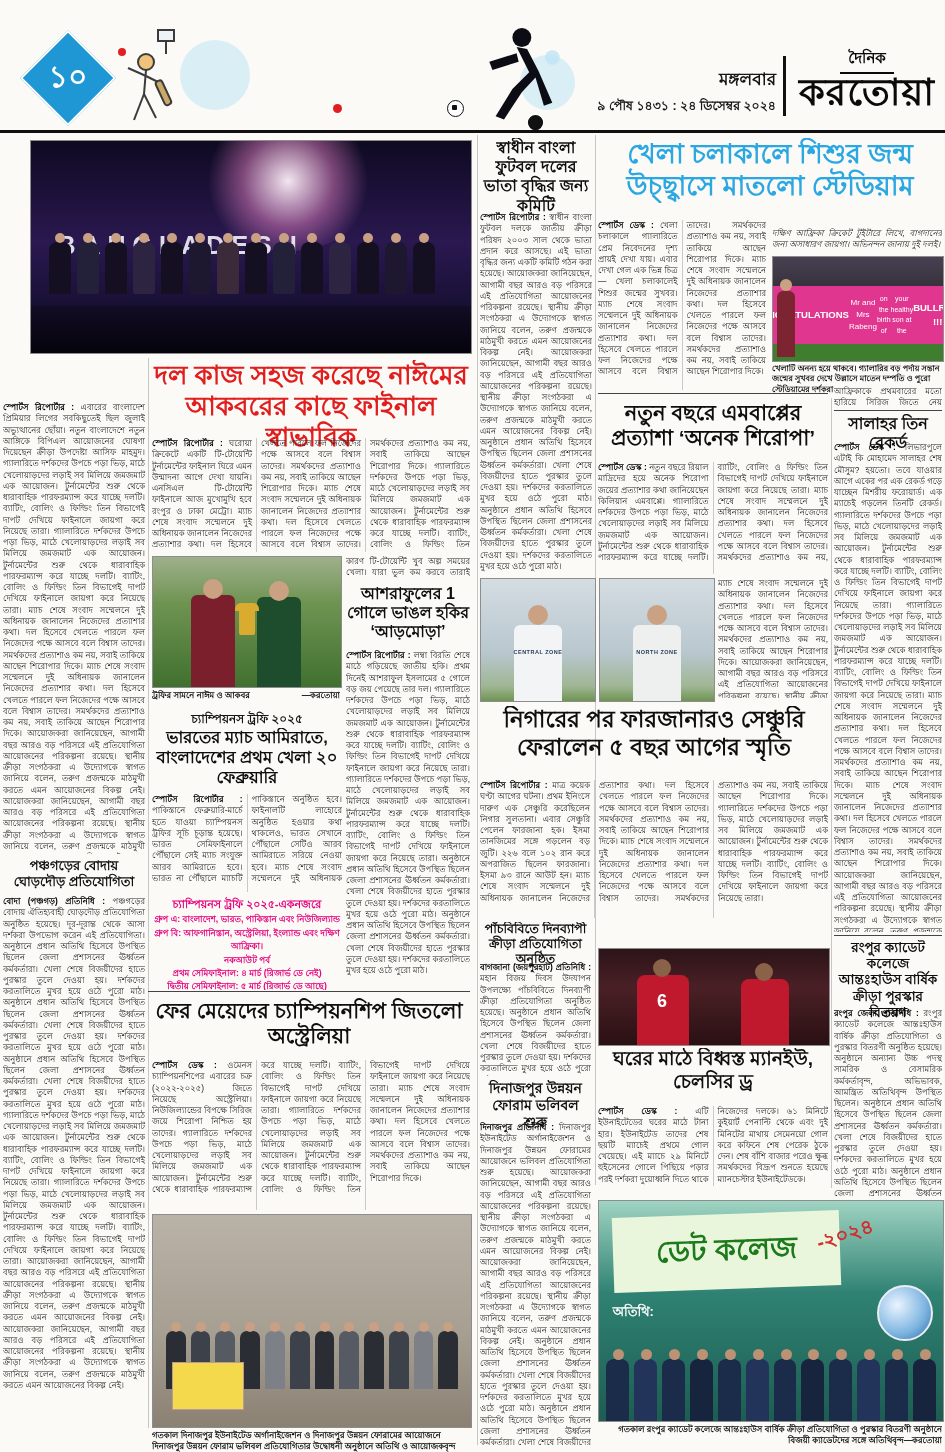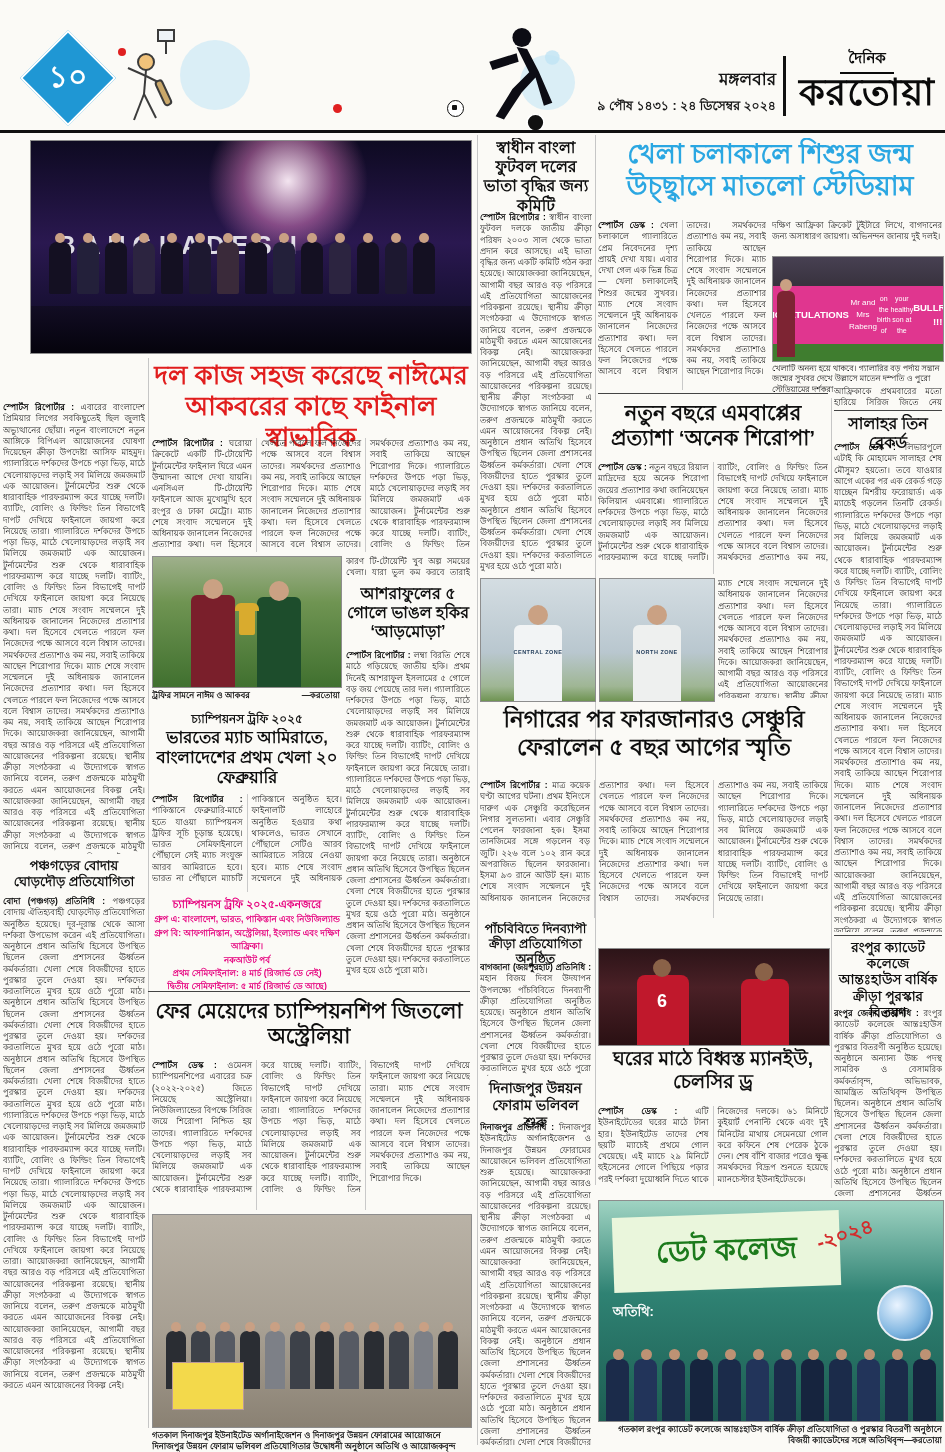--- a/index.html
+++ b/index.html
@@ -196,21 +196,21 @@
     <div class="head" style="left:116px;top:24px;width:20px;height:20px;"></div>
     <div class="cup" style="left:86px;top:52px;width:16px;height:26px;"></div>
     <div class="cup" style="left:82px;top:46px;width:24px;height:8px;border-radius:6px 6px 0 0;"></div>
   </div>
   <div class="abs cap" style="left:152px;top:690px;width:188px;">
     <span>ট্রফির সামনে নাঈম ও আকবর</span>
     <span class="credit">—করতোয়া</span>
   </div>
 
   <div class="abs bt" style="left:346px;top:556px;width:124px;height:24px;">কারণ টি-টোয়েন্টি খুব অল্প সময়ের খেলা। যারা ভুল কম করবে তারাই ভালো করবে।</div>
-  <div class="abs hl" style="left:346px;top:584px;width:124px;font-size:16px;">আশরাফুলের ৫ গোলে ভাঙল হকির ‘আড়মোড়া’</div>
+  <div class="abs hl" style="left:346px;top:584px;width:124px;font-size:16px;">আশরাফুলের 1 গোলে ভাঙল হকির ‘আড়মোড়া’</div>
   <div class="abs bt" style="left:346px;top:650px;width:124px;height:338px;">
     <span class="byline">স্পোর্টস রিপোর্টার :</span>
     <span> লম্বা বিরতি শেষে মাঠে গড়িয়েছে জাতীয় হকি। প্রথম দিনেই আশরাফুল ইসলামের ৫ গোলে বড় জয় পেয়েছে তার দল। </span>
     <span>গ্যালারিতে দর্শকদের উপচে পড়া ভিড়, মাঠে খেলোয়াড়দের লড়াই সব মিলিয়ে জমজমাট এক আয়োজন। টুর্নামেন্টের শুরু থেকে ধারাবাহিক পারফরম্যান্স করে যাচ্ছে দলটি। ব্যাটিং, বোলিং ও ফিল্ডিং তিন বিভাগেই দাপট দেখিয়ে ফাইনালে জায়গা করে নিয়েছে তারা।  গ্যালারিতে দর্শকদের উপচে পড়া ভিড়, মাঠে খেলোয়াড়দের লড়াই সব মিলিয়ে জমজমাট এক আয়োজন। টুর্নামেন্টের শুরু থেকে ধারাবাহিক পারফরম্যান্স করে যাচ্ছে দলটি। ব্যাটিং, বোলিং ও ফিল্ডিং তিন বিভাগেই দাপট দেখিয়ে ফাইনালে জায়গা করে নিয়েছে তারা। </span>
     <span>অনুষ্ঠানে প্রধান অতিথি হিসেবে উপস্থিত ছিলেন জেলা প্রশাসনের ঊর্ধ্বতন কর্মকর্তারা। খেলা শেষে বিজয়ীদের হাতে পুরস্কার তুলে দেওয়া হয়। দর্শকদের করতালিতে মুখর হয়ে ওঠে পুরো মাঠ।  অনুষ্ঠানে প্রধান অতিথি হিসেবে উপস্থিত ছিলেন জেলা প্রশাসনের ঊর্ধ্বতন কর্মকর্তারা। খেলা শেষে বিজয়ীদের হাতে পুরস্কার তুলে দেওয়া হয়। দর্শকদের করতালিতে মুখর হয়ে ওঠে পুরো মাঠ। </span>
   </div>
 
   <div class="abs kicker" style="left:152px;top:710px;width:190px;">চ্যাম্পিয়নস ট্রফি ২০২৫</div>
   <div class="abs hl" style="left:152px;top:728px;width:190px;font-size:16.5px;">ভারতের ম্যাচ আমিরাতে, বাংলাদেশের প্রথম খেলা ২০ ফেব্রুয়ারি</div>
   <div class="abs bt c2" style="left:152px;top:794px;width:190px;height:98px;">
@@ -280,35 +280,35 @@
     <span>ম্যাচ শেষে সংবাদ সম্মেলনে দুই অধিনায়ক জানালেন নিজেদের প্রত্যাশার কথা। দল হিসেবে খেলতে পারলে ফল নিজেদের পক্ষে আসবে বলে বিশ্বাস তাদের। সমর্থকদের প্রত্যাশাও কম নয়, সবাই তাকিয়ে আছেন শিরোপার দিকে। </span>
     <span>আয়োজকরা জানিয়েছেন, আগামী বছর আরও বড় পরিসরে এই প্রতিযোগিতা আয়োজনের পরিকল্পনা রয়েছে। স্থানীয় ক্রীড়া সংগঠকরা এ উদ্যোগকে স্বাগত জানিয়ে বলেন, তরুণ প্রজন্মকে মাঠমুখী করতে এমন আয়োজনের বিকল্প নেই। </span>
   </div>
 
   <div class="abs hl" style="left:598px;top:138px;width:344px;font-size:27px;color:#2ba7e2;">খেলা চলাকালে শিশুর জন্ম উচ্ছ্বাসে মাতলো স্টেডিয়াম</div>
   <div class="abs bt c2" style="left:598px;top:220px;width:168px;height:170px;">
     <span class="byline">স্পোর্টস ডেস্ক :</span>
     <span> খেলা চলাকালে গ্যালারিতে প্রেম নিবেদনের দৃশ্য প্রায়ই দেখা যায়। এবার দেখা গেল এক ভিন্ন চিত্র — খেলা চলাকালেই শিশুর জন্মের সুখবর। </span>
     <span>ম্যাচ শেষে সংবাদ সম্মেলনে দুই অধিনায়ক জানালেন নিজেদের প্রত্যাশার কথা। দল হিসেবে খেলতে পারলে ফল নিজেদের পক্ষে আসবে বলে বিশ্বাস তাদের। সমর্থকদের প্রত্যাশাও কম নয়, সবাই তাকিয়ে আছেন শিরোপার দিকে।  ম্যাচ শেষে সংবাদ সম্মেলনে দুই অধিনায়ক জানালেন নিজেদের প্রত্যাশার কথা। দল হিসেবে খেলতে পারলে ফল নিজেদের পক্ষে আসবে বলে বিশ্বাস তাদের। সমর্থকদের প্রত্যাশাও কম নয়, সবাই তাকিয়ে আছেন শিরোপার দিকে। </span>
   </div>
-  <div class="abs bt" style="left:772px;top:220px;width:170px;height:33px;">দক্ষিণ আফ্রিকা ক্রিকেট টুইটারে লিখে, বাগদানের জন্য অসাধারণ জায়গা। অভিনন্দন জানায় দুই দলই।</div>
+  <div class="abs bt" style="left:772px;top:228px;width:170px;height:33px;font-style:italic;">দক্ষিণ আফ্রিকা ক্রিকেট টুইটারে লিখে, বাগদানের জন্য অসাধারণ জায়গা। অভিনন্দন জানায় দুই দলই।</div>
 
   <div class="photo ph-pinkboard" style="left:772px;top:256px;width:170px;height:104px;">
     <div class="pinkpanel">
       <div style="font-size:9.5px;font-weight:800;">CONGRATULATIONS</div>
       <div style="font-size:8px;">Mr and Mrs Rabeng</div>
       <div style="font-size:7px;">on the birth of</div>
       <div style="font-size:7px;">your healthy son at the</div>
       <div style="font-size:9.5px;font-weight:800;">BULLRING !!!</div>
     </div>
     <div class="grassstrip"></div>
     <div class="fig" style="left:4px;top:34px;width:18px;height:66px;background:#7d2433;"></div>
     <div class="head" style="left:7px;top:22px;width:12px;height:12px;"></div>
   </div>
-  <div class="abs cap" style="left:772px;top:364px;width:170px;height:30px;font-weight:normal;font-size:8px;">খেলাটি অনন্য হয়ে থাকবে। গ্যালারির বড় পর্দায় সন্তান জন্মের সুখবর দেখে উল্লাসে মাতেন দম্পতি ও পুরো স্টেডিয়ামের দর্শকরা</div>
+  <div class="abs cap" style="left:772px;top:364px;width:170px;height:30px;font-weight:bold;font-size:8px;">খেলাটি অনন্য হয়ে থাকবে। গ্যালারির বড় পর্দায় সন্তান জন্মের সুখবর দেখে উল্লাসে মাতেন দম্পতি ও পুরো স্টেডিয়ামের দর্শকরা</div>
 
   <div class="abs hl" style="left:598px;top:400px;width:230px;font-size:21px;">নতুন বছরে এমবাপ্পের প্রত্যাশা ‘অনেক শিরোপা’</div>
   <div class="abs bt c2" style="left:598px;top:462px;width:230px;height:112px;">
     <span class="byline">স্পোর্টস ডেস্ক :</span>
     <span> নতুন বছরে রিয়াল মাদ্রিদের হয়ে অনেক শিরোপা জয়ের প্রত্যাশার কথা জানিয়েছেন কিলিয়ান এমবাপ্পে। </span>
     <span>গ্যালারিতে দর্শকদের উপচে পড়া ভিড়, মাঠে খেলোয়াড়দের লড়াই সব মিলিয়ে জমজমাট এক আয়োজন। টুর্নামেন্টের শুরু থেকে ধারাবাহিক পারফরম্যান্স করে যাচ্ছে দলটি। ব্যাটিং, বোলিং ও ফিল্ডিং তিন বিভাগেই দাপট দেখিয়ে ফাইনালে জায়গা করে নিয়েছে তারা। </span>
     <span>ম্যাচ শেষে সংবাদ সম্মেলনে দুই অধিনায়ক জানালেন নিজেদের প্রত্যাশার কথা। দল হিসেবে খেলতে পারলে ফল নিজেদের পক্ষে আসবে বলে বিশ্বাস তাদের। সমর্থকদের প্রত্যাশাও কম নয়, সবাই তাকিয়ে আছেন শিরোপার দিকে। </span>
   </div>
 
   <div class="abs bt" style="left:834px;top:386px;width:108px;height:22px;">আফ্রিকাকে প্রথমবারের মতো হারিয়ে সিরিজ জিতে নেয় পাকিস্তান।</div>

